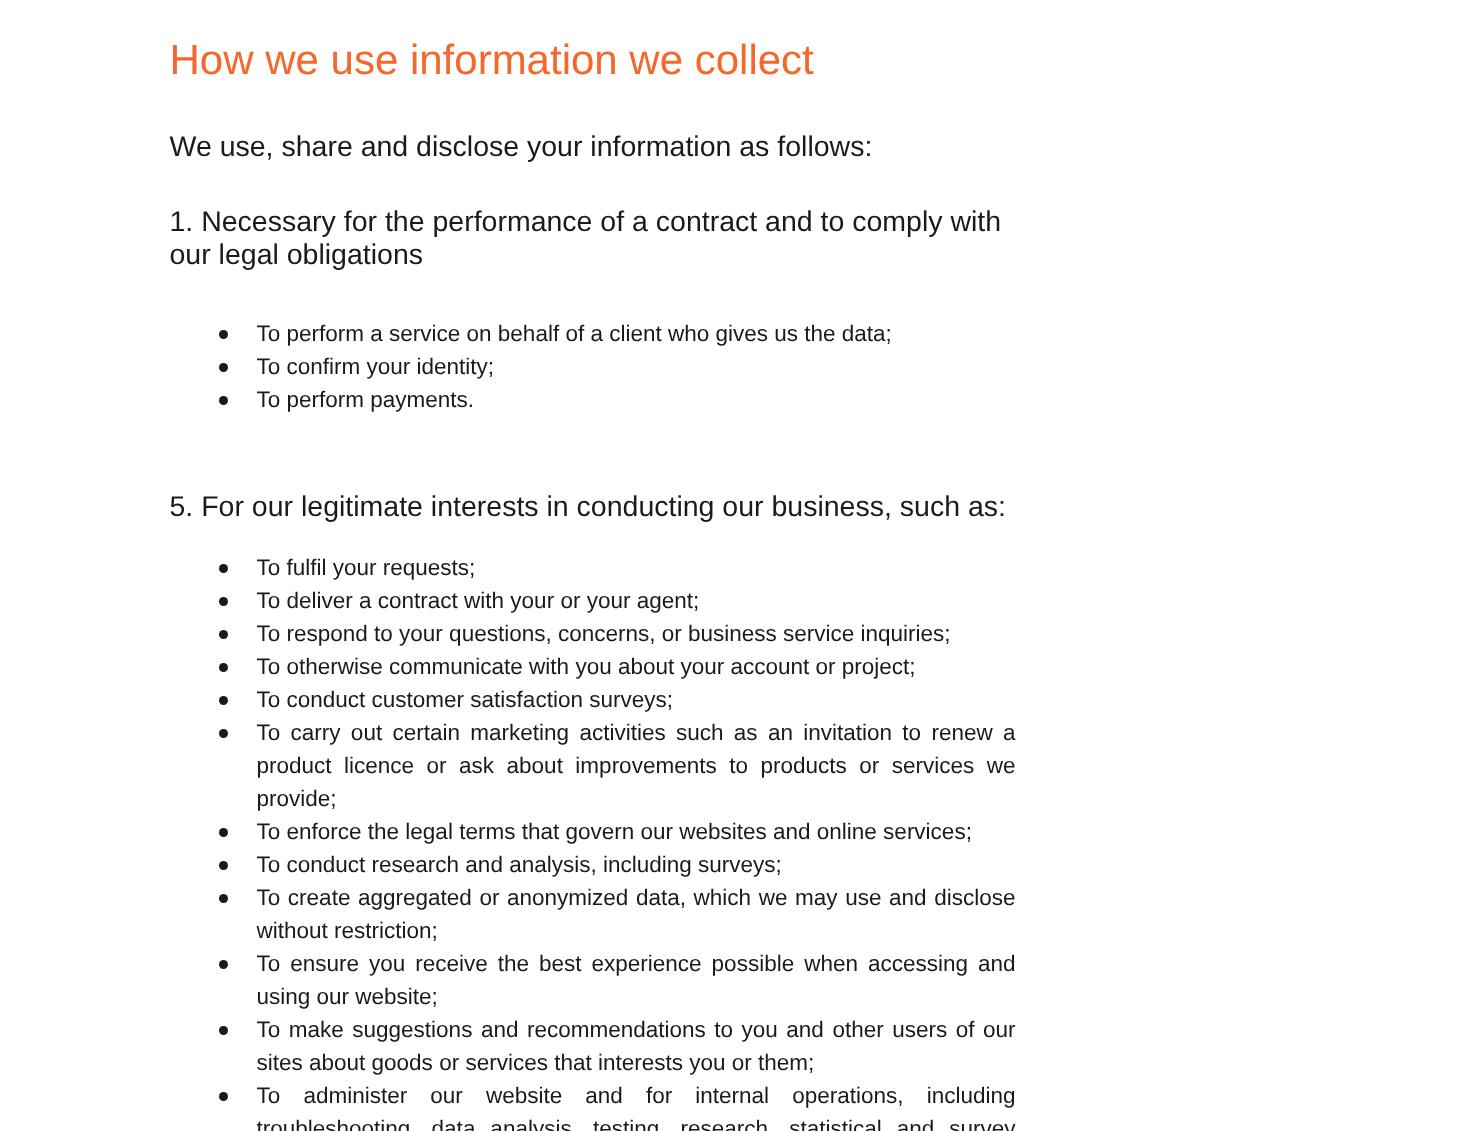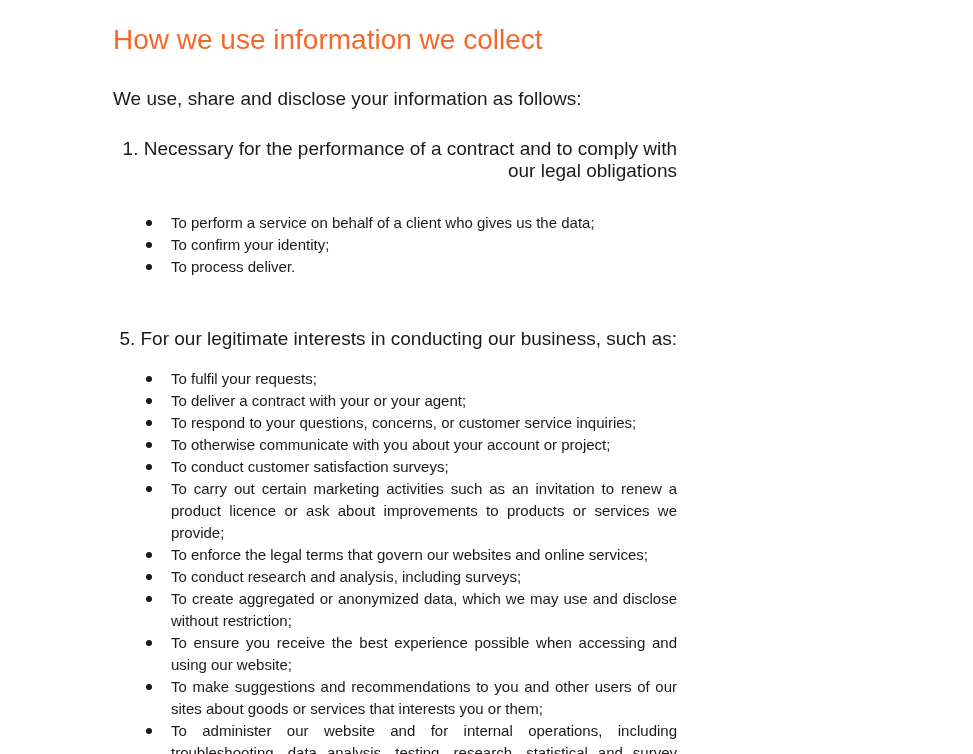--- a/index.html
+++ b/index.html
@@ -36,21 +36,20 @@
   .intro {
     margin: 30px 0 0 0;
     font-size: 19px;
     line-height: 22px;
   }
   .section-heading {
     margin: 28px 0 0 0;
     font-size: 19px;
     line-height: 22px;
     font-weight: 400;
-    text-align: right;
   }
   .section + .section .section-heading {
     margin-top: 50px;
   }
   ul.bullet-list {
     list-style: none;
     margin: 30px 0 0 0;
     padding: 0;
   }
   .section + .section ul.bullet-list {
@@ -78,29 +77,29 @@
 
 <div class="page">
   <h1 class="page-title">How we use information we collect</h1>
   <p class="intro">We use, share and disclose your information as follows:</p>
   <div id="sections-root">
       <div class="section">
         <p class="section-heading">1. Necessary for the performance of a contract and to comply with our legal obligations</p>
         <ul class="bullet-list">
           <li><span class="bullet-dot"></span><span>To perform a service on behalf of a client who gives us the data;</span></li>
           <li><span class="bullet-dot"></span><span>To confirm your identity;</span></li>
-          <li><span class="bullet-dot"></span><span>To process deliver.</span></li>
+          <li><span class="bullet-dot"></span><span>To perform payments.</span></li>
         </ul>
       </div>
       <div class="section">
         <p class="section-heading">5. For our legitimate interests in conducting our business, such as:</p>
         <ul class="bullet-list">
           <li><span class="bullet-dot"></span><span>To fulfil your requests;</span></li>
           <li><span class="bullet-dot"></span><span>To deliver a contract with your or your agent;</span></li>
-          <li><span class="bullet-dot"></span><span>To respond to your questions, concerns, or customer service inquiries;</span></li>
+          <li><span class="bullet-dot"></span><span>To respond to your questions, concerns, or business service inquiries;</span></li>
           <li><span class="bullet-dot"></span><span>To otherwise communicate with you about your account or project;</span></li>
           <li><span class="bullet-dot"></span><span>To conduct customer satisfaction surveys;</span></li>
           <li><span class="bullet-dot"></span><span>To carry out certain marketing activities such as an invitation to renew a product licence or ask about improvements to products or services we provide;</span></li>
           <li><span class="bullet-dot"></span><span>To enforce the legal terms that govern our websites and online services;</span></li>
           <li><span class="bullet-dot"></span><span>To conduct research and analysis, including surveys;</span></li>
           <li><span class="bullet-dot"></span><span>To create aggregated or anonymized data, which we may use and disclose without restriction;</span></li>
           <li><span class="bullet-dot"></span><span>To ensure you receive the best experience possible when accessing and using our website;</span></li>
           <li><span class="bullet-dot"></span><span>To make suggestions and recommendations to you and other users of our sites about goods or services that interests you or them;</span></li>
           <li><span class="bullet-dot"></span><span>To administer our website and for internal operations, including troubleshooting, data analysis, testing, research, statistical and survey purposes.</span></li>
         </ul>

